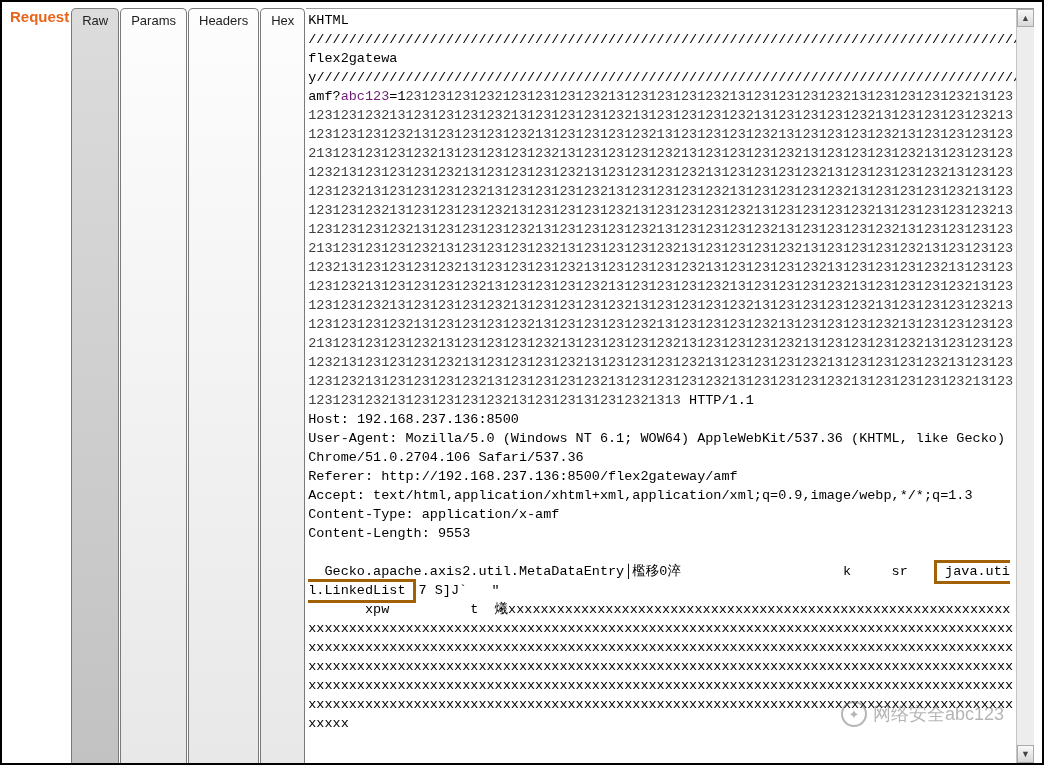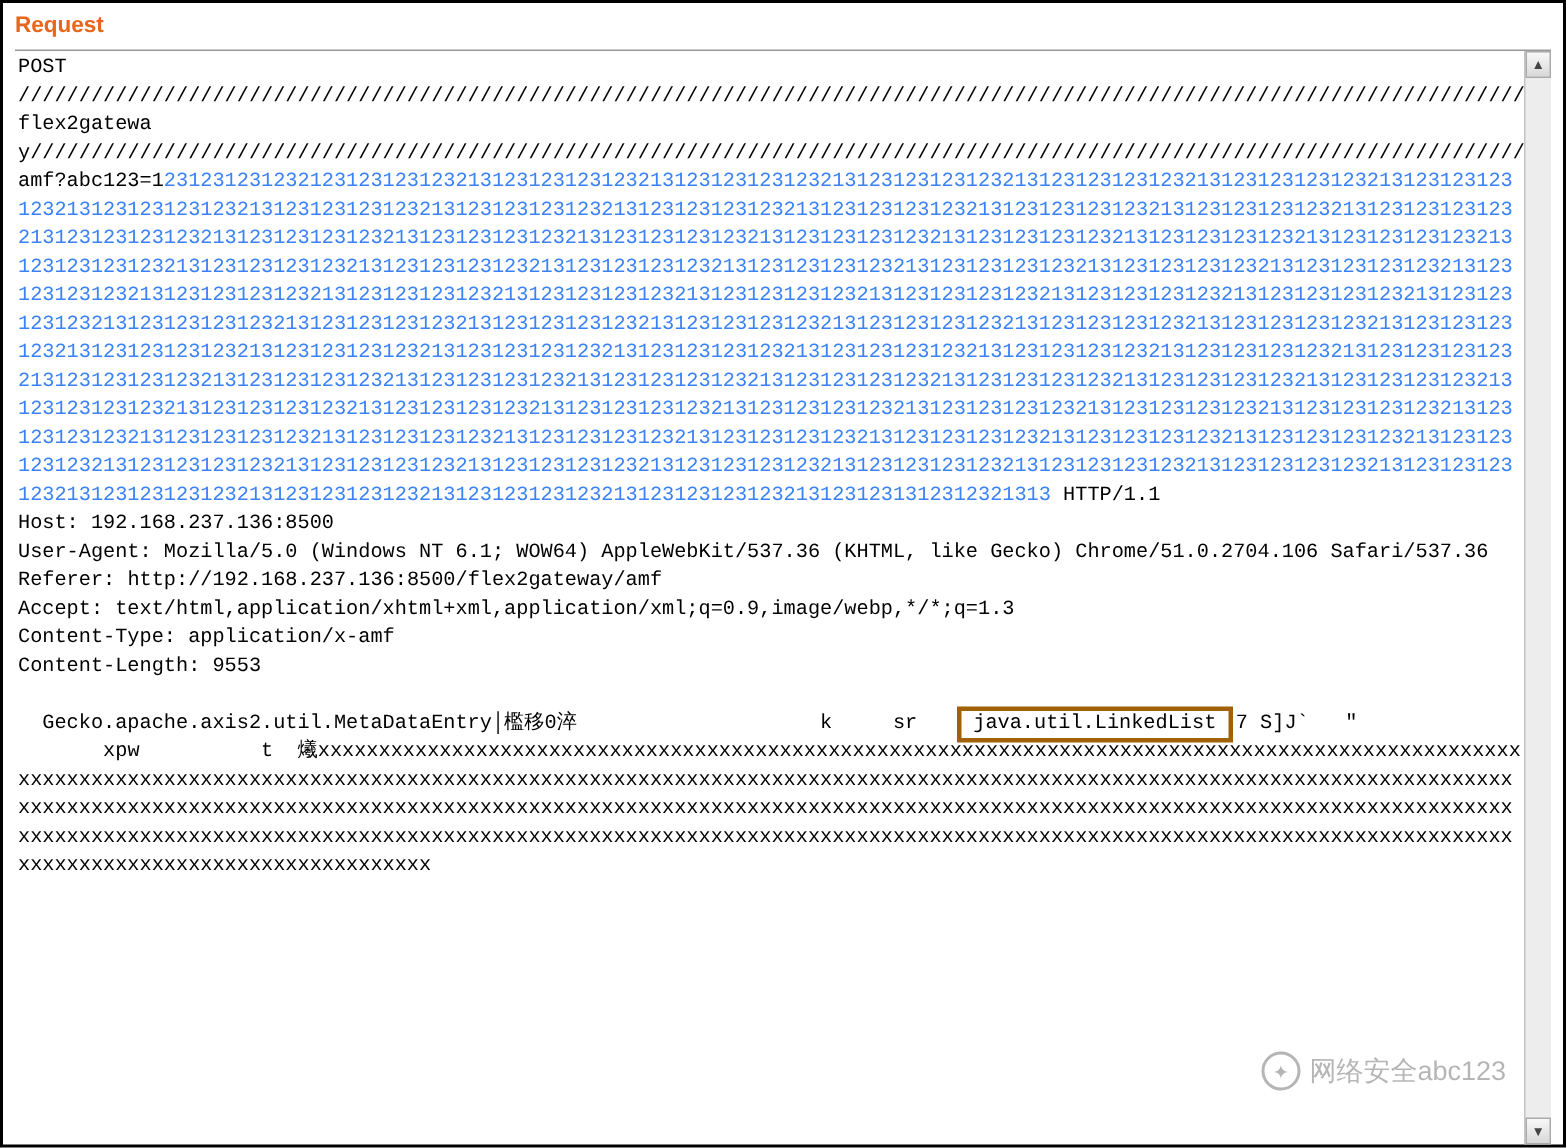--- a/index.html
+++ b/index.html
@@ -9,21 +9,21 @@
   background: #fff;
   width: 1044px;
   height: 765px;
   overflow: hidden;
   border: 2px solid #000;
 }
 .panel {
   padding: 6px 8px 0 8px;
   height: 100%;
   display: flex;
-  flex-direction: column;
+  flex-direction: row;
 }
 .title {
   color: #e8651b;
   font-weight: bold;
   font-size: 15px;
   margin-bottom: 8px;
 }
 .tabs {
   display: flex;
   gap: 0;
@@ -74,22 +74,22 @@
 .scrollbtn.bot { position: absolute; bottom: 0; }
 pre {
   font-family: "Courier New", monospace;
   font-size: 13.5px;
   line-height: 19px;
   white-space: pre-wrap;
   word-break: break-all;
   color: #000;
   padding-left: 2px;
 }
-.dkred { color: #3b82f6; }
-.dkgrn { color: #000000; }
+.dkred { color: #404040; }
+.dkgrn { color: #701a75; }
 .highlight-box {
   display: inline;
   border: 3px solid #a16207;
   padding: 1px 8px 2px 8px;
   margin: 0 2px;
 }
 .watermark {
   position: absolute;
   right: 30px;
   bottom: 36px;
@@ -109,24 +109,30 @@
   font-size: 13px;
   color: rgba(90,90,90,0.45);
 }
 </style>
 </head>
 <body>
 
 <div class="panel">
   <div class="title">Request</div>
 
+  <div class="tabs">
+    <div class="tab active">Raw</div>
+    <div class="tab">Params</div>
+    <div class="tab">Headers</div>
+    <div class="tab">Hex</div>
+  </div>
 
   <div class="content-wrap">
     <div class="content">
-<pre><span>POST</span>
+<pre><span>KHTML</span>
 <span>/////////////////////////////////////////////////////////////////////////////////////////////////////////////////////////////////////////////////////////////////////////////////////////////////////////////////////////////////////////////////////////////////////////////////////////////////////////////////////////////////////////////////////////////////////////////////////////////////////////////////////////////////////////////////////////////////////////////////////////////////////////////////////////////////////////////////////////////////////////////////////////////////////////////////////////////</span><span>flex2gateway</span><span>//////////////////////////////////////////////////////////////////////////////////////////////////////////////////////////////////////////////////////////////////////////////////////////////////////////////////////////////////////////////////////////////////////////////////////////////////////////////////////////////////////////////////////////////////////////////////////////////////////////////////////////////////////////////////////////////////////////////////////////////////////////////////////////////////////////////////////////////////////////////////////////////////////////////////////////////////////////////////////////////////////////////////////////////////////////////////////////////////////////////////////////////////////////////////////////////////////////////////////////////////////////////////////////////////////////</span><span>amf?</span><span class="dkgrn">abc123</span><span>=1</span><span class="dkred">2312312312321231231231232131231231231232131231231231232131231231231232131231231231232131231231231232131231231231232131231231231232131231231231232131231231231232131231231231232131231231231232131231231231232131231231231232131231231231232131231231231232131231231231232131231231231232131231231231232131231231231232131231231231232131231231231232131231231231232131231231231232131231231231232131231231231232131231231231232131231231231232131231231231232131231231231232131231231231232131231231231232131231231231232131231231231232131231231231232131231231231232131231231231232131231231231232131231231231232131231231231232131231231231232131231231231232131231231231232131231231231232131231231231232131231231231232131231231231232131231231231232131231231231232131231231231232131231231231232131231231231232131231231231232131231231231232131231231231232131231231231232131231231231232131231231231232131231231231232131231231231232131231231231232131231231231232131231231231232131231231231232131231231231232131231231231232131231231231232131231231231232131231231231232131231231231232131231231231232131231231231232131231231231232131231231231232131231231231232131231231231232131231231231232131231231231232131231231231232131231231231232131231231231232131231231231232131231231231232131231231231232131231231231232131231231231232131231231231232131231231231232131231231231232131231231231232131231231231232131231231231232131231231231232131231231312312321313</span> <span>HTTP/1.1</span>
 Host: <span>192.168.237.136:8500</span>
 User-Agent: <span>Mozilla/5.0 (Windows NT 6.1; WOW64) AppleWebKit/537.36 (KHTML, like Gecko) Chrome/51.0.2704.106 Safari/537.36</span>
 Referer: <span>http://192.168.237.136:8500/flex2gateway/amf</span>
 Accept: <span>text/html,application/xhtml+xml,application/xml;q=0.9,image/webp,*/*;q=1.3</span>
 Content-Type: <span>application/x-amf</span>
 Content-Length: <span>9553</span>
 
 <span>  Gecko.apache.axis2.util.MetaDataEntry│檻移0淬</span><span>                    </span><span>k</span><span>     </span><span>sr</span><span>   </span><span class="highlight-box">java.util.LinkedList</span><span>7 S]J`   ″</span>
 <span>       xpw          t  爔</span><span>xxxxxxxxxxxxxxxxxxxxxxxxxxxxxxxxxxxxxxxxxxxxxxxxxxxxxxxxxxxxxxxxxxxxxxxxxxxxxxxxxxxxxxxxxxxxxxxxxxxxxxxxxxxxxxxxxxxxxxxxxxxxxxxxxxxxxxxxxxxxxxxxxxxxxxxxxxxxxxxxxxxxxxxxxxxxxxxxxxxxxxxxxxxxxxxxxxxxxxxxxxxxxxxxxxxxxxxxxxxxxxxxxxxxxxxxxxxxxxxxxxxxxxxxxxxxxxxxxxxxxxxxxxxxxxxxxxxxxxxxxxxxxxxxxxxxxxxxxxxxxxxxxxxxxxxxxxxxxxxxxxxxxxxxxxxxxxxxxxxxxxxxxxxxxxxxxxxxxxxxxxxxxxxxxxxxxxxxxxxxxxxxxxxxxxxxxxxxxxxxxxxxxxxxxxxxxxxxxxxxxxxxxxxxxxxxxxxxxxxxxxxxxxxxxxxxxxxxxxxxxxxxxxxxxxxxxxxxxxxxxxxxxxxxxxxxxxxxxxxxxx</span></pre>

